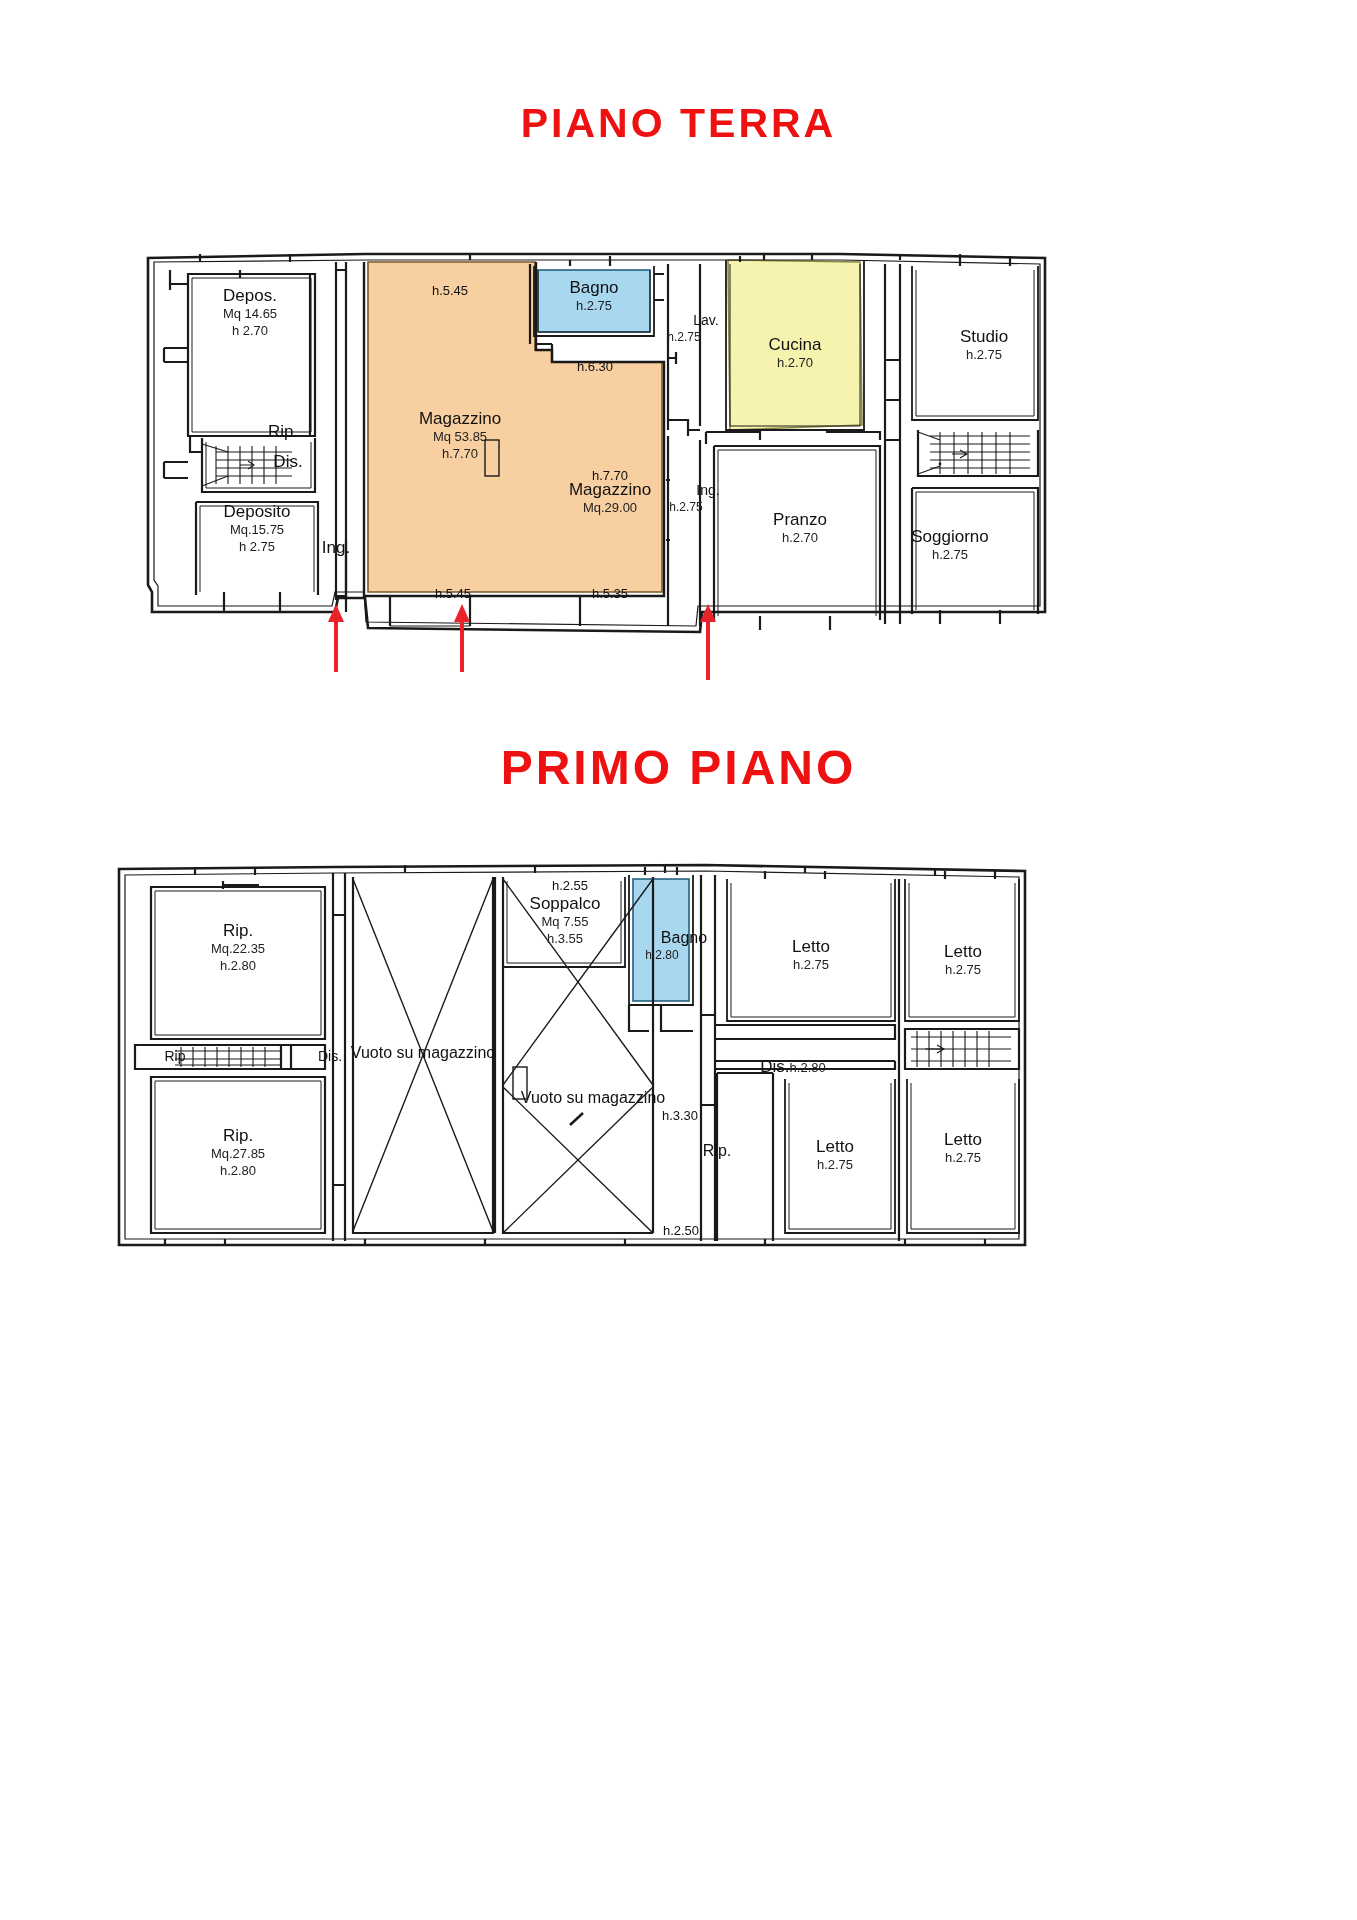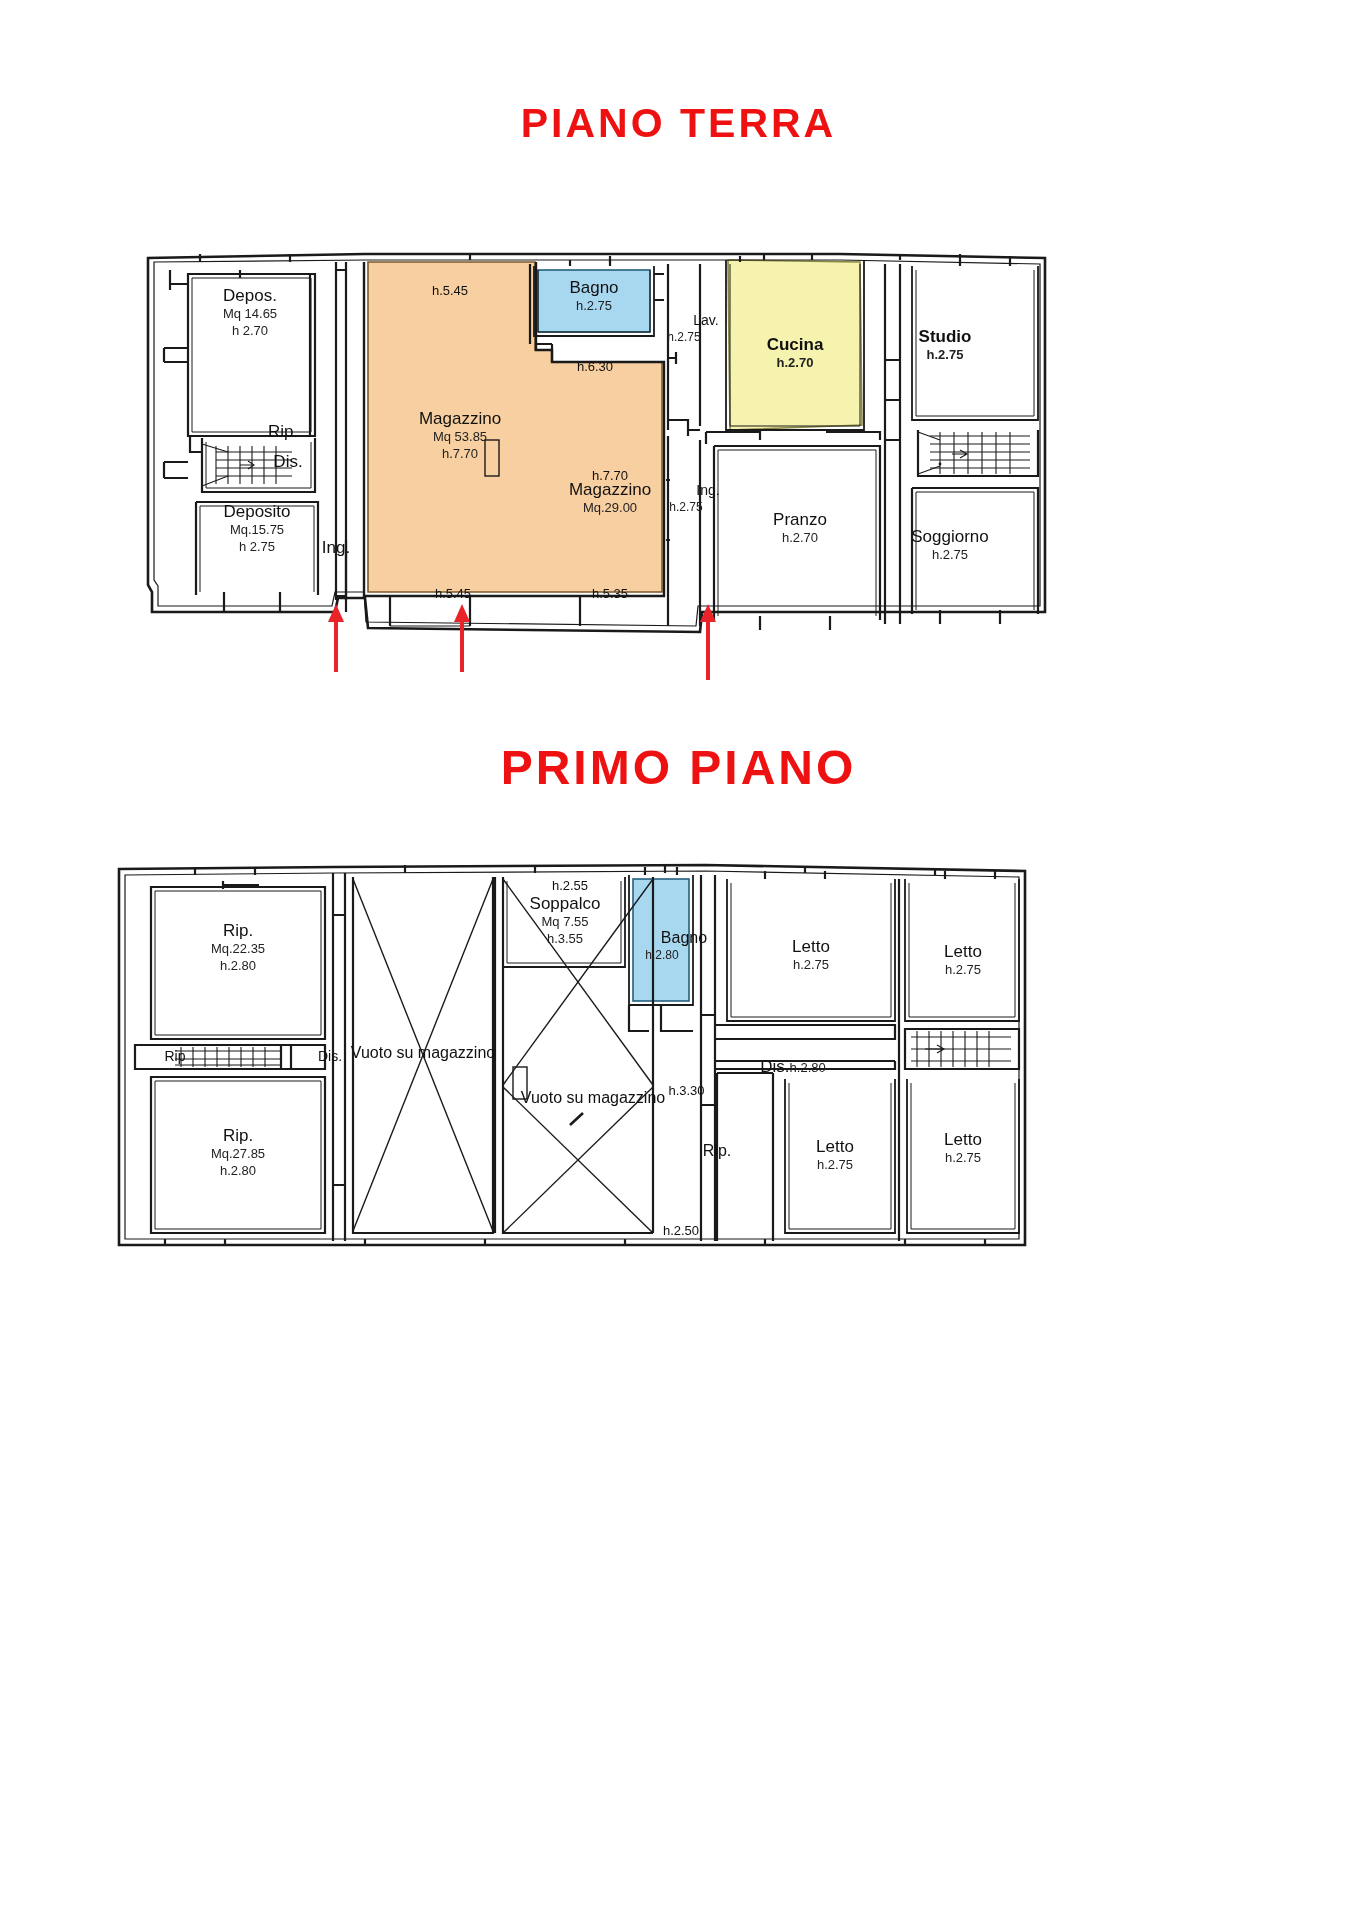--- a/index.html
+++ b/index.html
@@ -199,36 +199,36 @@
     <div class="lbl" style="left:454px; top:56px;">
       <span class="name">Bagno</span>
       <span class="sub">h.2.75</span>
     </div>
 
     <div class="lbl small" style="left:544px; top:88px;">
       <span class="name">Lav.</span>
       <span class="sub">h.2.75</span>
     </div>
 
-    <div class="lbl" style="left:655px; top:113px;font-weight:bold;">
+    <div class="lbl" style="left:655px; top:113px;">
       <span class="name">Cucina</span>
       <span class="sub">h.2.70</span>
     </div>
 
     <div class="lbl small" style="left:546px; top:258px;">
       <span class="name">Ing.</span>
       <span class="sub">h.2.75</span>
     </div>
 
     <div class="lbl" style="left:660px; top:288px;">
       <span class="name">Pranzo</span>
       <span class="sub">h.2.70</span>
     </div>
 
-    <div class="lbl" style="left:805px; top:105px;font-weight:bold;">
+    <div class="lbl" style="left:844px; top:105px;">
       <span class="name">Studio</span>
       <span class="sub">h.2.75</span>
     </div>
 
     <div class="lbl" style="left:810px; top:305px;">
       <span class="name">Soggiorno</span>
       <span class="sub">h.2.75</span>
     </div>
 
     <div class="tag" style="left:310px; top:50px;">h.5.45</div>
@@ -406,17 +406,17 @@
 
     <div class="lbl inline" style="left:688px; top:196px;">
       <span class="name">Dis.</span><span class="sub">h.2.80</span>
     </div>
 
     <div class="lbl small" style="left:590px; top:296px;">
       <span class="name" style="font-size:16px;">Rip.</span>
     </div>
 
     <div class="tag" style="left:465px; top:30px;">h.2.55</div>
-    <div class="tag" style="left:575px; top:235px;padding-left:13px;">h.3.30</div>
+    <div class="tag" style="left:575px; top:260px;">h.3.30</div>
     <div class="tag" style="left:576px; top:375px;">h.2.50</div>
   </div>
 
 </div>
 
 </body></html>

